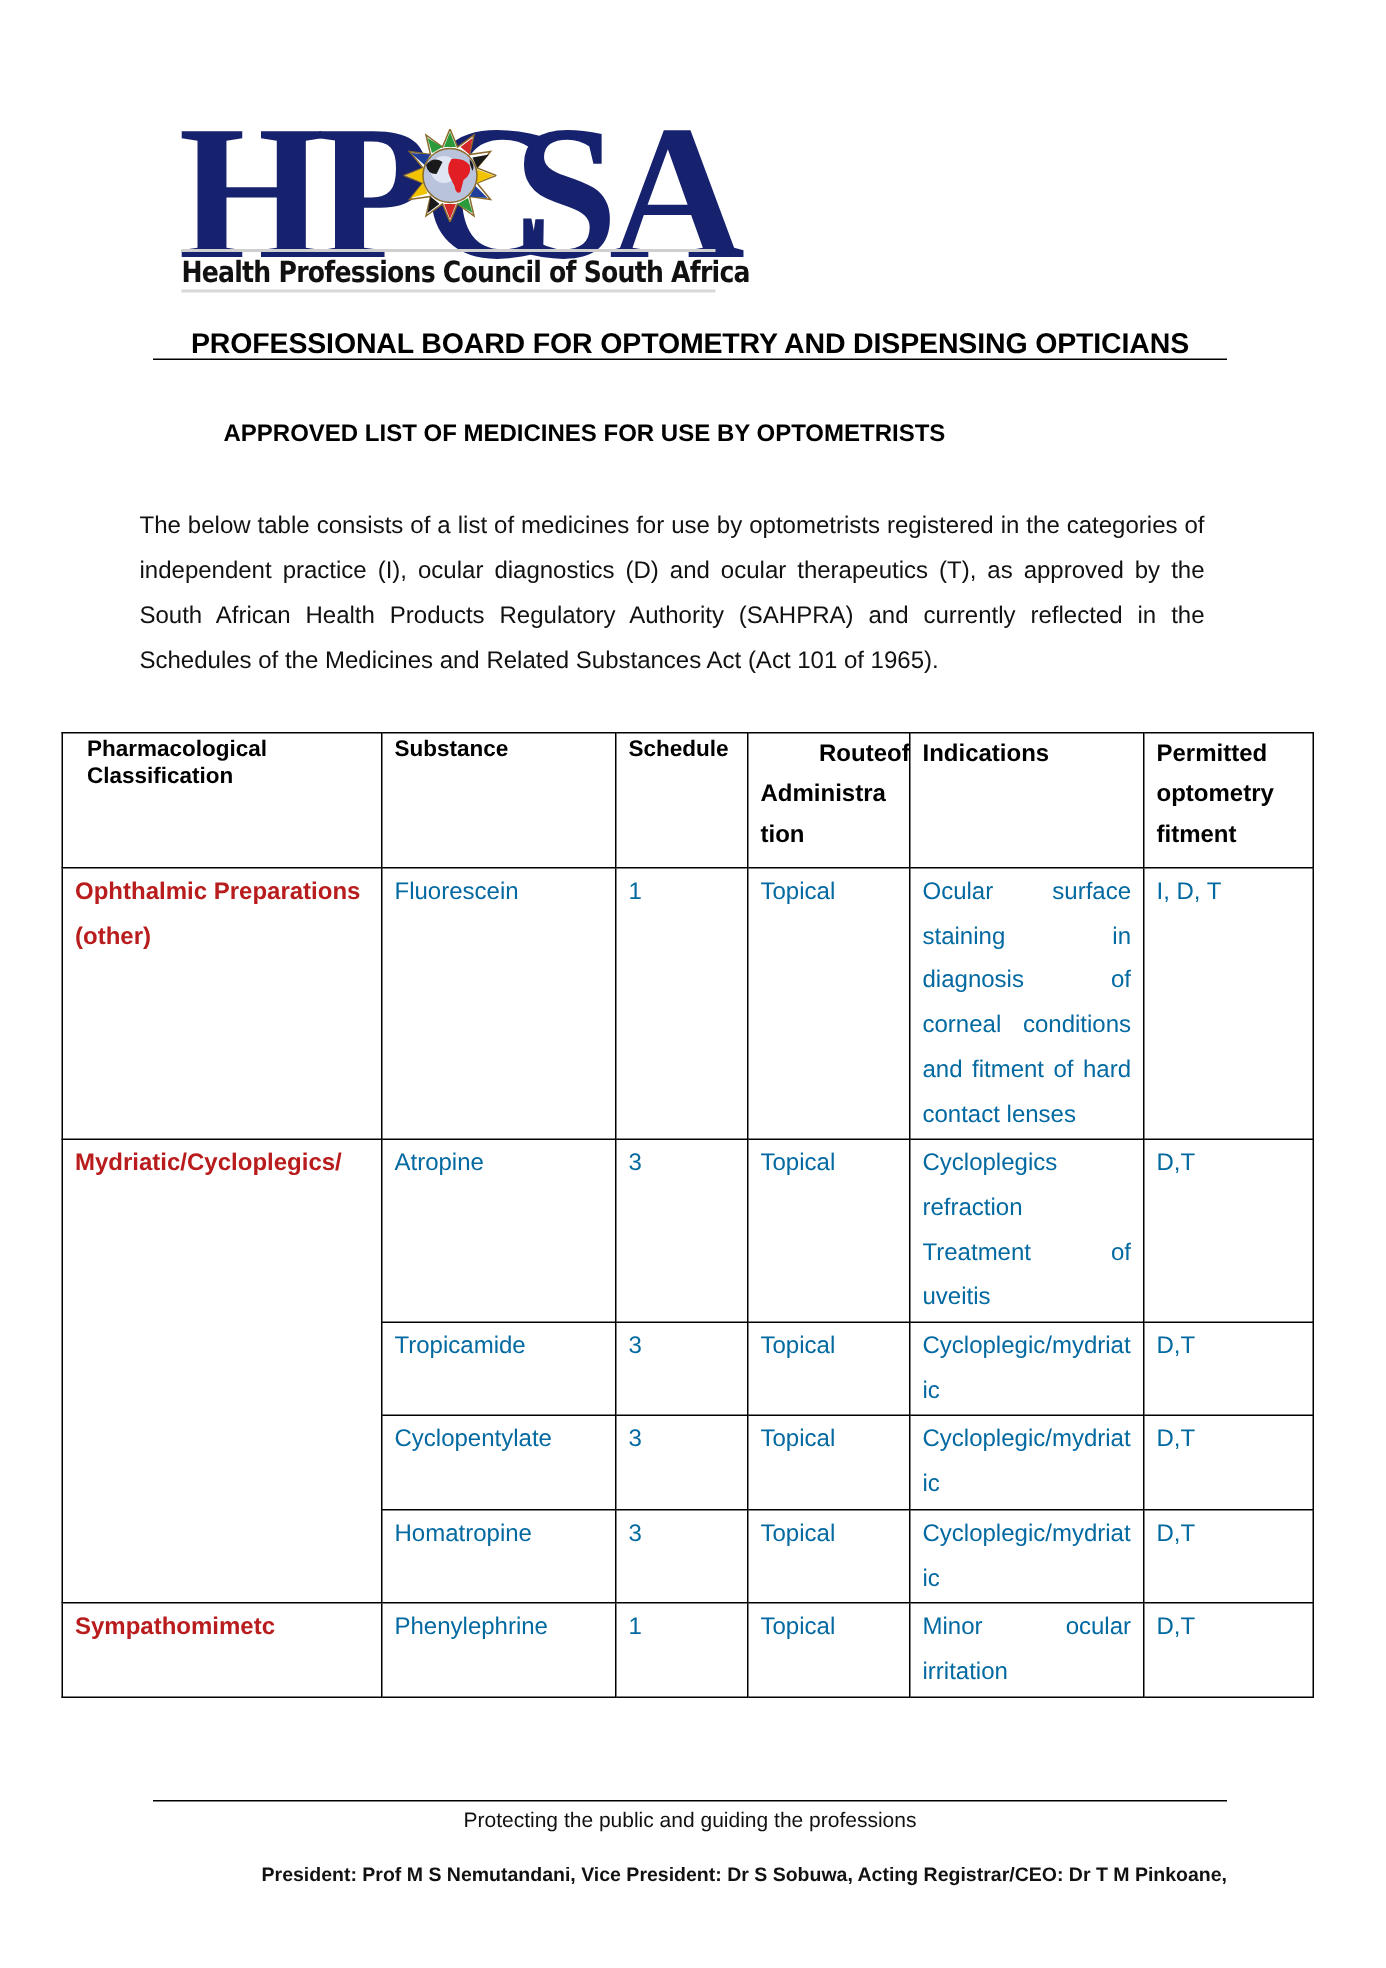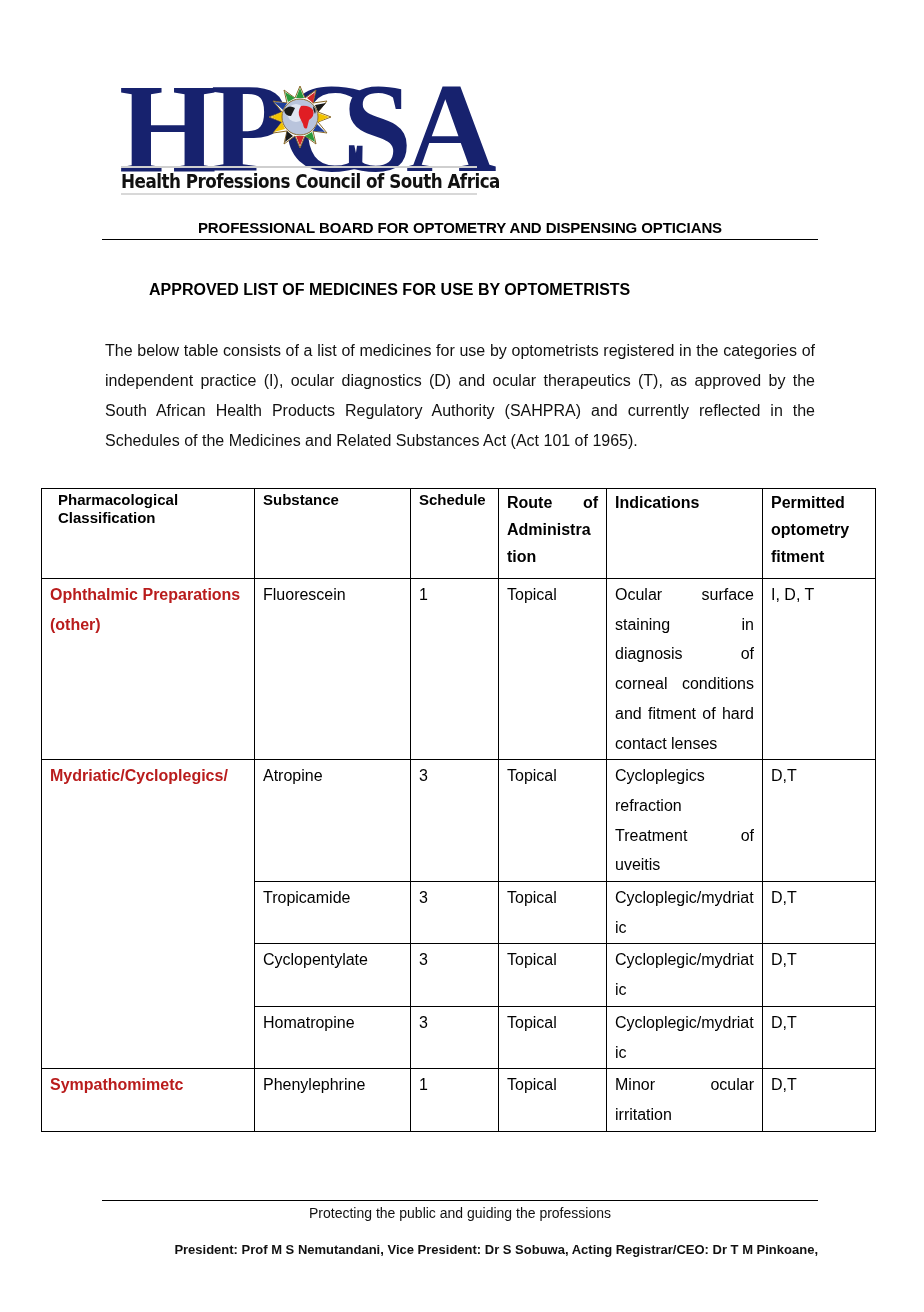--- a/index.html
+++ b/index.html
@@ -6,42 +6,42 @@
   body { width: 924px; height: 1312px; position: relative; overflow: hidden; font-family: "Liberation Sans", sans-serif; color: #000; }
 
   .logo { position: absolute; left: 119px; top: 66px; width: 362px; height: 130px; text-decoration: underline; }
   .logo-letters { position: absolute; left: 0; top: -2px; font-family: "Liberation Serif", serif; font-weight: bold; font-size: 128px; line-height: 128px; color: #17226e; letter-spacing: -6px; white-space: nowrap; transform: scaleX(0.98); transform-origin: left top; }
   .logo-letters .gap { display: inline-block; width: 62px; }
   .logo-emblem { position: absolute; left: 150px; top: 20px; width: 62px; height: 62px; }
   .logo-sub { position: absolute; left: 2px; top: 104px; font-family: "DejaVu Sans", sans-serif; font-size: 19.5px; font-weight: bold; color: #111; letter-spacing: -0.6px; white-space: nowrap; transform: scaleX(0.86); transform-origin: left top; }
   .logo-rule { position: absolute; left: 2px; top: 100px; width: 356px; height: 2px; background: #cfcfcf; }
   .logo-rule2 { position: absolute; left: 2px; top: 127px; width: 356px; height: 2px; background: #d8d8d8; }
 
-  .board-title { position: absolute; left: 102px; width: 716px; top: 219px; text-align: center; font-weight: bold; font-size: 15px; letter-spacing: -0.1px; }
+  .board-title { position: absolute; left: 102px; width: 716px; top: 219px; text-align: center; font-weight: bold; font-size: 19px; letter-spacing: -0.1px; }
   .board-rule { position: absolute; left: 102px; width: 716px; top: 239px; height: 0; border-top: 1.2px solid #000; }
 
   .doc-title { position: absolute; left: 105px; top: 281px; font-weight: bold; font-size: 16px; margin-left: 44px; }
 
-  .intro { position: absolute; left: 105px; top: 336px; width: 710px; font-size: 16px; line-height: 30px; text-align: justify; color: #111; }
+  .intro { position: absolute; left: 93px; top: 336px; width: 710px; font-size: 16px; line-height: 30px; text-align: justify; color: #111; }
 
   table.meds { position: absolute; left: 41px; top: 488px; width: 834px; border-collapse: collapse; table-layout: fixed; font-size: 16px; border-radius: 18px; }
   table.meds col.c1 { width: 213px; }
   table.meds col.c2 { width: 156px; }
   table.meds col.c3 { width: 88px; }
   table.meds col.c4 { width: 108px; }
   table.meds col.c5 { width: 156px; }
   table.meds col.c6 { width: 113px; }
   table.meds th, table.meds td { border: 1px solid #000; vertical-align: top; padding: 0 8px; text-align: left; }
   table.meds th { font-weight: bold; font-size: 15px; padding-top: 2px; line-height: 18px; }
   table.meds th.wide { line-height: 27px; padding-top: 0; font-size: 16px; }
   table.meds th.pad { padding-left: 16px; }
-  table.meds td { line-height: 29.7px; padding-top: 1px; padding-bottom: 1px; color: #000000; }
+  table.meds td { line-height: 29.7px; padding-top: 1px; padding-bottom: 1px; color: #0369a1; }
   table.meds td.cls { font-weight: bold; color: #b91c1c; }
   table.meds td.just { text-align: justify; text-align-last: left; }
-  .jline { display: flex; justify-content: space-between; }
+  .jline { display: flex; justify-content: flex-start; margin-left: 39px; }
   table.meds tr.hdr { height: 90px; }
 
   .footer-rule { position: absolute; left: 102px; width: 716px; top: 1200px; border-top: 1.2px solid #000; }
   .footer-motto { position: absolute; left: 102px; width: 716px; top: 1205px; text-align: center; font-size: 14px; color: #111; }
   .footer-officers { position: absolute; left: 102px; width: 716px; top: 1241px; text-align: right; font-size: 13px; line-height: 18px; color: #111; font-weight: bold; }
 </style>
 </head>
 <body>
 
 <div class="logo">

